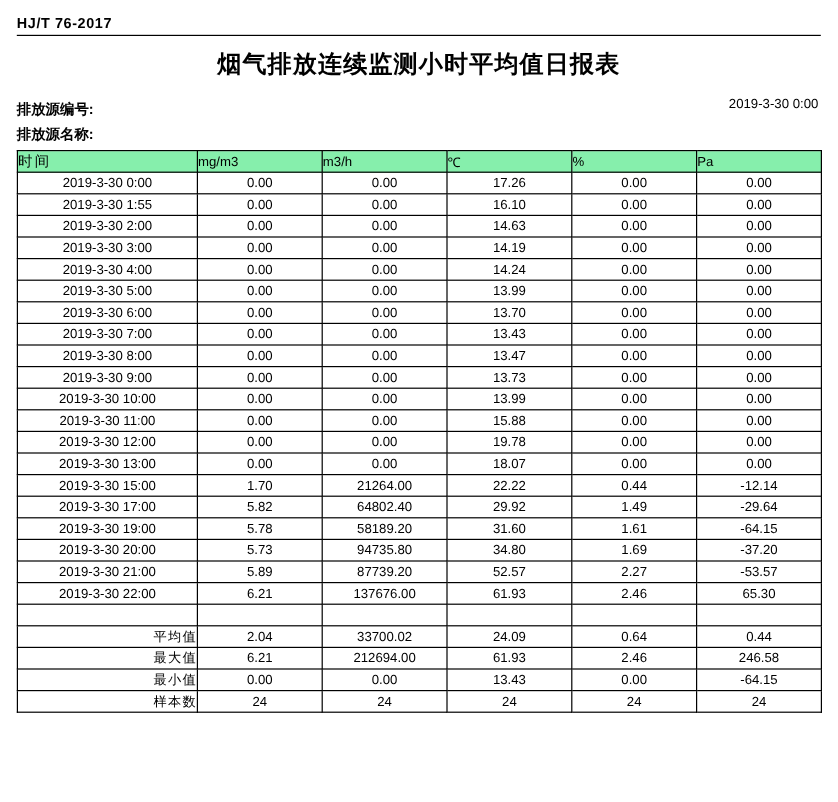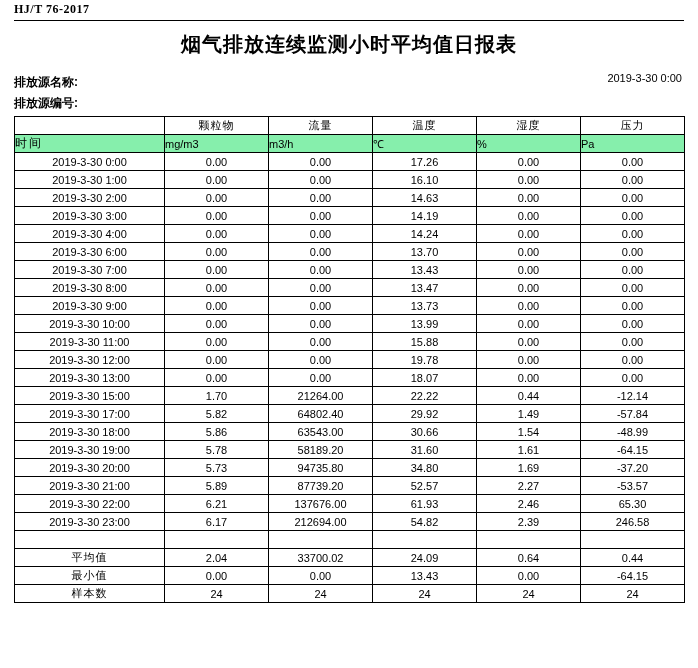--- a/index.html
+++ b/index.html
@@ -19,23 +19,22 @@
   .page {
     position: relative;
     width: 698px;
     height: 668px;
     box-sizing: border-box;
     padding: 0 14px;
   }
   .std-code {
     font-size: 12px;
     font-weight: bold;
-    padding-top: 2px;
+    padding-top: 12px;
     letter-spacing: 0.5px;
-    font-family: Liberation Serif, serif;
   }
   .hrule {
     border-bottom: 1px solid #000;
     margin-top: 3px;
   }
   .title {
     text-align: center;
     font-size: 20px;
     font-weight: bold;
     margin-top: 10px;
@@ -96,82 +95,74 @@
     padding-right: 6px;
   }
   td.num {
     text-align: center;
     font-size: 11px;
   }
   td.blank-row {
     height: 17px;
   }
   td.summary-label {
-    text-align: center;
+    text-align: right;
     font-size: 11px;
     letter-spacing: 1px;
     margin-top: 36px;
   }
 </style>
 </head>
 <body>
 
 <div class="page">
 
   <div class="std-code">HJ/T  76-2017</div>
   <div class="hrule"></div>
 
   <div class="title">烟气排放连续监测小时平均值日报表</div>
 
   <div class="meta">
     <div class="meta-left">
+      <div>排放源编号:</div>
       <div>排放源名称:</div>
-      <div>排放源编号:</div>
     </div>
     <div class="meta-right">2019-3-30 0:00</div>
   </div>
 
   <table class="report">
     <colgroup>
       <col class="col-time">
       <col class="col-val">
       <col class="col-val">
       <col class="col-val">
       <col class="col-val">
       <col class="col-val">
     </colgroup>
     <thead>
-      <tr>
-        <td class="head-blank"></td>
-        <td class="head-param">颗粒物</td>
-        <td class="head-param">流量</td>
-        <td class="head-param">温度</td>
-        <td class="head-param">湿度</td>
-        <td class="head-param">压力</td>
-      </tr>
       <tr class="unit-row">
         <td class="time-label">时间</td>
         <td>mg/m3</td>
         <td>m3/h</td>
         <td>℃</td>
         <td>%</td>
         <td>Pa</td>
       </tr>
     </thead>
     <tbody>
       <tr>
         <td class="time-cell">2019-3-30 0:00</td>
         <td class="num">0.00</td>
         <td class="num">0.00</td>
         <td class="num">17.26</td>
         <td class="num">0.00</td>
         <td class="num">0.00</td>
       </tr>
       <tr>
-        <td class="time-cell">2019-3-30 1:00</td>
+        <td class="time-cell">2019-3-30 1:55</td>
         <td class="num">0.00</td>
         <td class="num">0.00</td>
         <td class="num">16.10</td>
         <td class="num">0.00</td>
         <td class="num">0.00</td>
       </tr>
       <tr>
         <td class="time-cell">2019-3-30 2:00</td>
         <td class="num">0.00</td>
         <td class="num">0.00</td>
@@ -185,20 +176,28 @@
         <td class="num">0.00</td>
         <td class="num">14.19</td>
         <td class="num">0.00</td>
         <td class="num">0.00</td>
       </tr>
       <tr>
         <td class="time-cell">2019-3-30 4:00</td>
         <td class="num">0.00</td>
         <td class="num">0.00</td>
         <td class="num">14.24</td>
+        <td class="num">0.00</td>
+        <td class="num">0.00</td>
+      </tr>
+      <tr>
+        <td class="time-cell">2019-3-30 5:00</td>
+        <td class="num">0.00</td>
+        <td class="num">0.00</td>
+        <td class="num">13.99</td>
         <td class="num">0.00</td>
         <td class="num">0.00</td>
       </tr>
       <tr>
         <td class="time-cell">2019-3-30 6:00</td>
         <td class="num">0.00</td>
         <td class="num">0.00</td>
         <td class="num">13.70</td>
         <td class="num">0.00</td>
         <td class="num">0.00</td>
@@ -266,29 +265,21 @@
         <td class="num">22.22</td>
         <td class="num">0.44</td>
         <td class="num">-12.14</td>
       </tr>
       <tr>
         <td class="time-cell">2019-3-30 17:00</td>
         <td class="num">5.82</td>
         <td class="num">64802.40</td>
         <td class="num">29.92</td>
         <td class="num">1.49</td>
-        <td class="num">-57.84</td>
-      </tr>
-      <tr>
-        <td class="time-cell">2019-3-30 18:00</td>
-        <td class="num">5.86</td>
-        <td class="num">63543.00</td>
-        <td class="num">30.66</td>
-        <td class="num">1.54</td>
-        <td class="num">-48.99</td>
+        <td class="num">-29.64</td>
       </tr>
       <tr>
         <td class="time-cell">2019-3-30 19:00</td>
         <td class="num">5.78</td>
         <td class="num">58189.20</td>
         <td class="num">31.60</td>
         <td class="num">1.61</td>
         <td class="num">-64.15</td>
       </tr>
       <tr>
@@ -308,47 +299,47 @@
         <td class="num">-53.57</td>
       </tr>
       <tr>
         <td class="time-cell">2019-3-30 22:00</td>
         <td class="num">6.21</td>
         <td class="num">137676.00</td>
         <td class="num">61.93</td>
         <td class="num">2.46</td>
         <td class="num">65.30</td>
       </tr>
-      <tr>
-        <td class="time-cell">2019-3-30 23:00</td>
-        <td class="num">6.17</td>
-        <td class="num">212694.00</td>
-        <td class="num">54.82</td>
-        <td class="num">2.39</td>
-        <td class="num">246.58</td>
-      </tr>
 
       <tr>
         <td class="blank-row"></td>
         <td class="blank-row"></td>
         <td class="blank-row"></td>
         <td class="blank-row"></td>
         <td class="blank-row"></td>
         <td class="blank-row"></td>
       </tr>
 
       <tr>
         <td class="summary-label">平均值</td>
         <td class="num">2.04</td>
         <td class="num">33700.02</td>
         <td class="num">24.09</td>
         <td class="num">0.64</td>
         <td class="num">0.44</td>
       </tr>
       <tr>
+        <td class="summary-label">最大值</td>
+        <td class="num">6.21</td>
+        <td class="num">212694.00</td>
+        <td class="num">61.93</td>
+        <td class="num">2.46</td>
+        <td class="num">246.58</td>
+      </tr>
+      <tr>
         <td class="summary-label">最小值</td>
         <td class="num">0.00</td>
         <td class="num">0.00</td>
         <td class="num">13.43</td>
         <td class="num">0.00</td>
         <td class="num">-64.15</td>
       </tr>
       <tr>
         <td class="summary-label">样本数</td>
         <td class="num">24</td>

